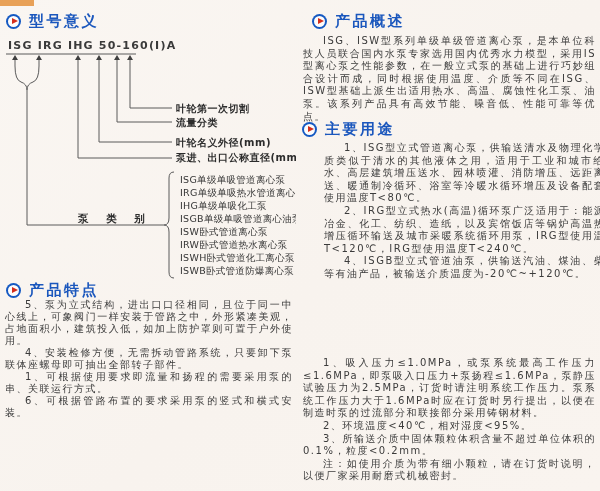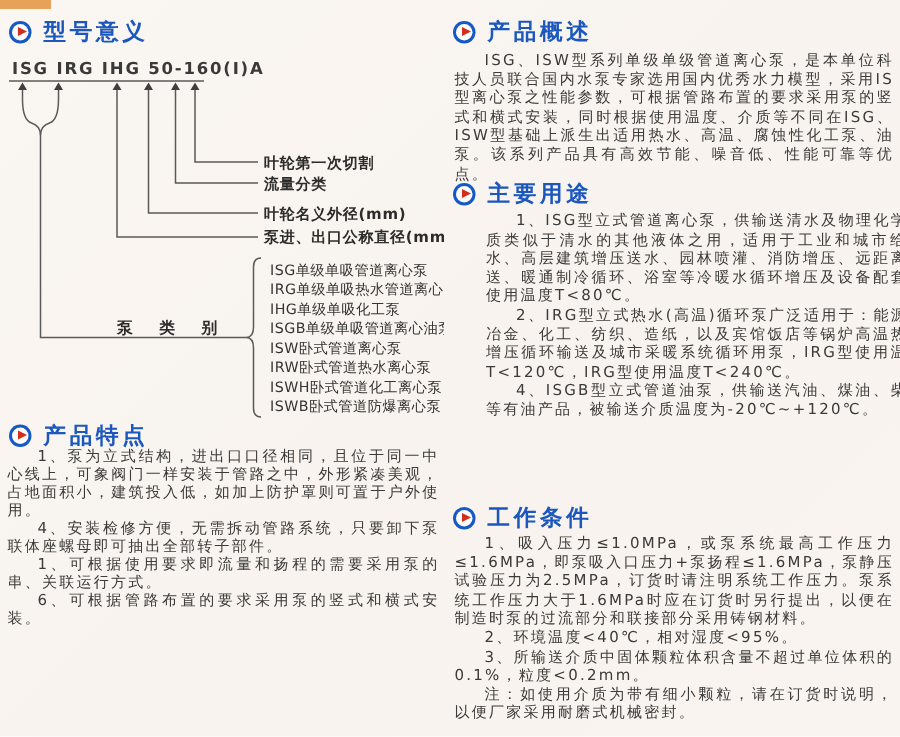--- a/index.html
+++ b/index.html
@@ -82,47 +82,43 @@
     <text class="ptype" x="176" y="212">IRW卧式管道热水离心泵</text>
     <text class="ptype" x="176" y="225">ISWH卧式管道化工离心泵</text>
     <text class="ptype" x="176" y="238">ISWB卧式管道防爆离心泵</text>
   </svg>
 
   <div class="sec-header" style="left:6px; top:281px;">
     <span class="bullet"></span>
     <h2>产品特点</h2>
   </div>
   <div class="body-text features-text">
-    <p>1、泵为立式结构，进出口口径相同，且位于同一中心线上，可象阀门一样安装于管路之中，外形紧凑美观，占地面积小，建筑投入低，如加上防护罩则可置于户外使用。</p>
+    <p>5、泵为立式结构，进出口口径相同，且位于同一中心线上，可象阀门一样安装于管路之中，外形紧凑美观，占地面积小，建筑投入低，如加上防护罩则可置于户外使用。</p>
     <p>4、安装检修方便，无需拆动管路系统，只要卸下泵联体座螺母即可抽出全部转子部件。</p>
     <p>1、可根据使用要求即流量和扬程的需要采用泵的串、关联运行方式。</p>
     <p>6、可根据管路布置的要求采用泵的竖式和横式安装。</p>
   </div>
 
-  <div class="sec-header" style="left:302px; top:12px;">
+  <div class="sec-header" style="left:312px; top:12px;">
     <span class="bullet"></span>
     <h2>产品概述</h2>
   </div>
   <div class="body-text overview-text">
-    <p>ISG、ISW型系列单级单级管道离心泵，是本单位科技人员联合国内水泵专家选用国内优秀水力模型，采用IS型离心泵之性能参数，可根据管路布置的要求采用泵的竖式和横式安装，同时根据使用温度、介质等不同在ISG、ISW型基础上派生出适用热水、高温、腐蚀性化工泵、油泵。该系列产品具有高效节能、噪音低、性能可靠等优点。</p>
+    <p>ISG、ISW型系列单级单级管道离心泵，是本单位科技人员联合国内水泵专家选用国内优秀水力模型，采用IS型离心泵之性能参数，在一般立式泵的基础上进行巧妙组合设计而成，同时根据使用温度、介质等不同在ISG、ISW型基础上派生出适用热水、高温、腐蚀性化工泵、油泵。该系列产品具有高效节能、噪音低、性能可靠等优点。</p>
   </div>
 
   <div class="sec-header" style="left:302px; top:120px;">
     <span class="bullet"></span>
     <h2>主要用途</h2>
   </div>
   <div class="body-text uses-text">
     <p>1、ISG型立式管道离心泵，供输送清水及物理化学性质类似于清水的其他液体之用，适用于工业和城市给排水、高层建筑增压送水、园林喷灌、消防增压、远距离输送、暖通制冷循环、浴室等冷暖水循环增压及设备配套，使用温度T&lt;80℃。</p>
     <p>2、IRG型立式热水(高温)循环泵广泛适用于：能源、冶金、化工、纺织、造纸，以及宾馆饭店等锅炉高温热水增压循环输送及城市采暖系统循环用泵，IRG型使用温度T&lt;120℃，IRG型使用温度T&lt;240℃。</p>
     <p>4、ISGB型立式管道油泵，供输送汽油、煤油、柴油等有油产品，被输送介质温度为-20℃~+120℃。</p>
   </div>
 
-  <div class="sec-header" style="left:302px; top:336px;">
-    <span class="bullet"></span>
-    <h2>工作条件</h2>
-  </div>
   <div class="body-text conditions-text">
     <p>1、吸入压力≤1.0MPa，或泵系统最高工作压力≤1.6MPa，即泵吸入口压力+泵扬程≤1.6MPa，泵静压试验压力为2.5MPa，订货时请注明系统工作压力。泵系统工作压力大于1.6MPa时应在订货时另行提出，以便在制造时泵的过流部分和联接部分采用铸钢材料。</p>
     <p>2、环境温度&lt;40℃，相对湿度&lt;95%。</p>
     <p>3、所输送介质中固体颗粒体积含量不超过单位体积的0.1%，粒度&lt;0.2mm。</p>
     <p>注：如使用介质为带有细小颗粒，请在订货时说明，以便厂家采用耐磨式机械密封。</p>
   </div>
 </div>
 
 </body></html>

